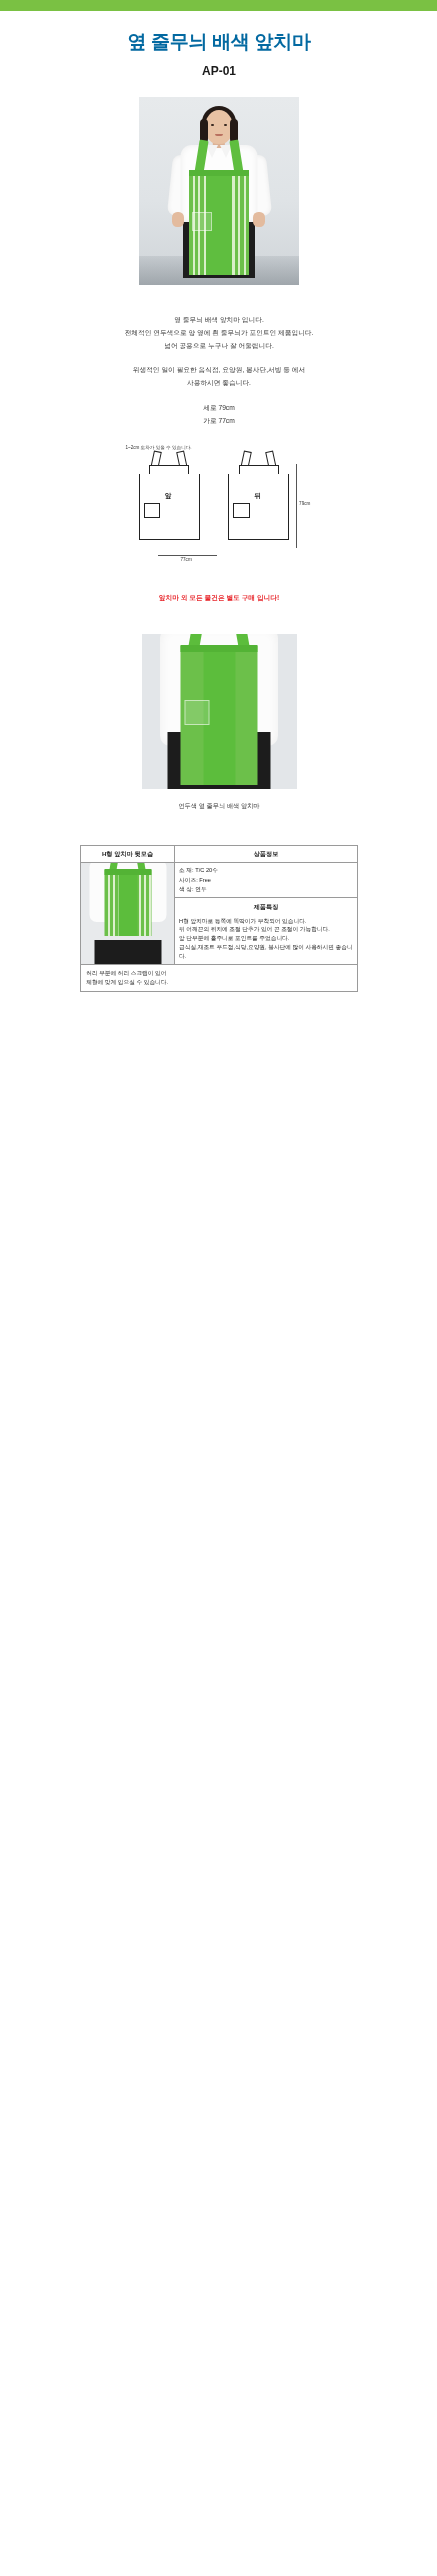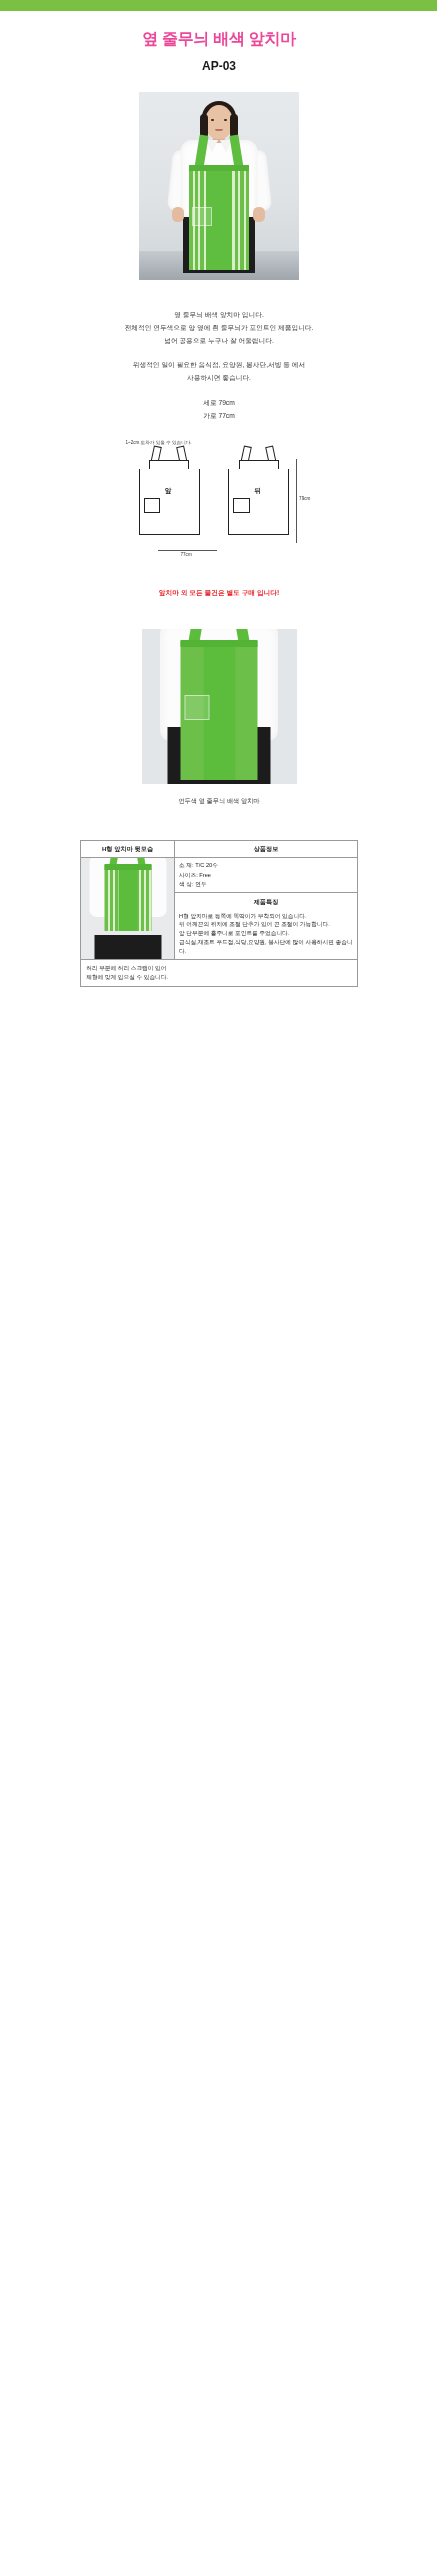--- a/index.html
+++ b/index.html
@@ -20,24 +20,24 @@
   .top-bar {
     width: 438px;
     height: 11.3px;
     background: #7ac143;
   }
   .title-block {
     text-align: center;
     padding-top: 17.5px;
   }
   .title-main {
-    font-size: 16px;
+    font-size: 19px;
     font-weight: bold;
     letter-spacing: -0.3px;
-    color: #ec4899;
+    color: #0369a1;
   }
   .title-code {
     font-size: 12px;
     font-weight: bold;
     margin-top: 9.3px;
     color: #1a1a1a;
   }
 
   
   .photo-wrap {
@@ -573,21 +573,21 @@
 </style>
 </head>
 <body>
 
 <div class="page">
 
   <div class="top-bar"></div>
 
   <div class="title-block">
     <div class="title-main">옆 줄무늬 배색 앞치마</div>
-    <div class="title-code">AP-03</div>
+    <div class="title-code">AP-01</div>
   </div>
 
   <div class="photo-wrap">
     <div class="photo1">
       <div class="bg-studio"></div>
       <div class="person">
         <div class="arm-l"></div>
         <div class="arm-r"></div>
         <div class="skirt"></div>
         <div class="shirt"></div>

